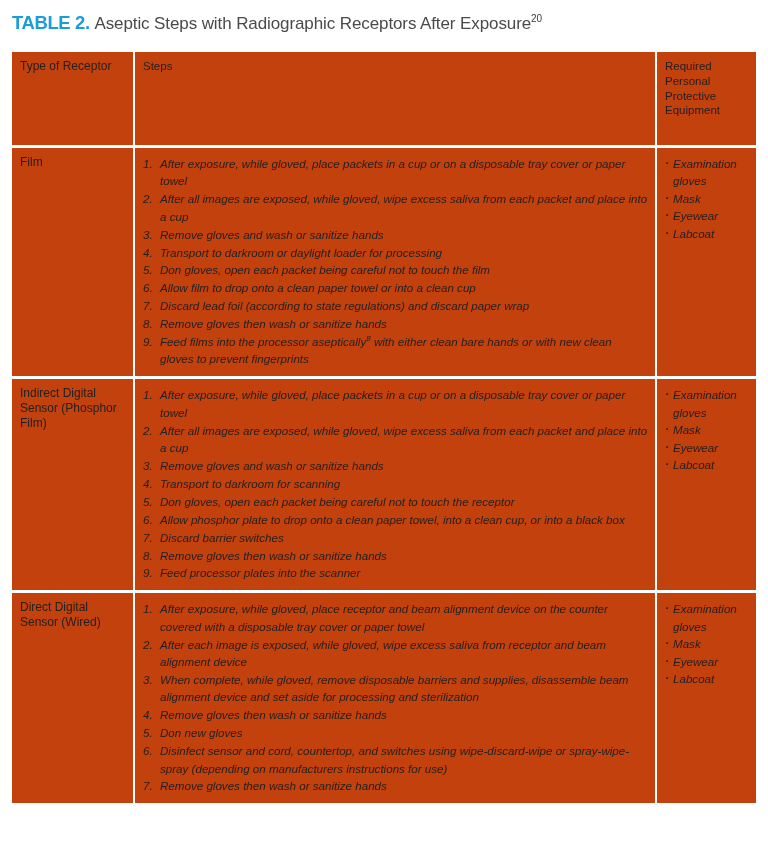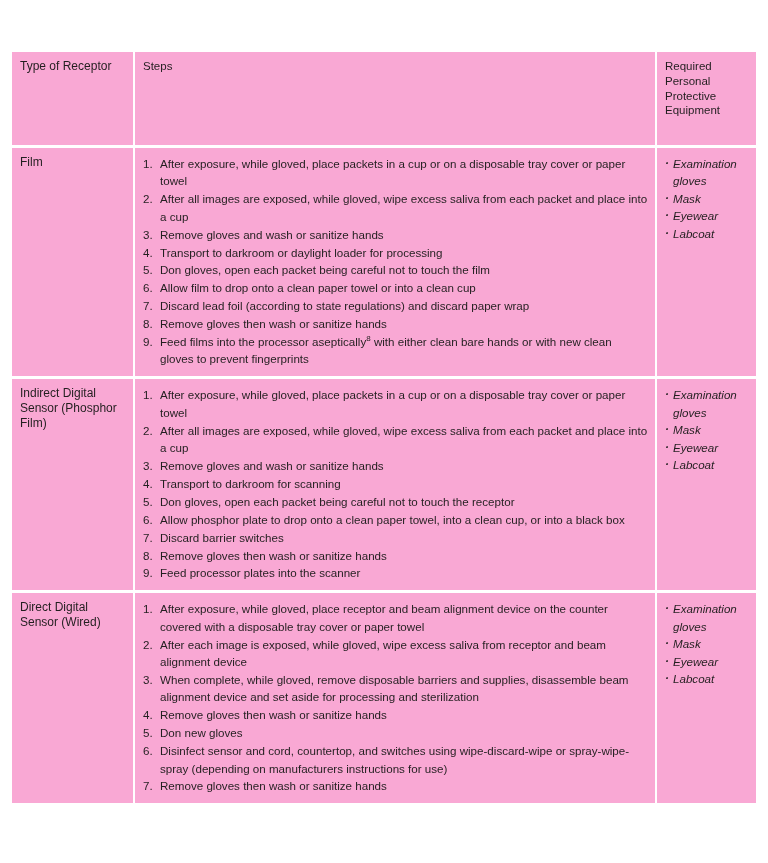--- a/index.html
+++ b/index.html
@@ -54,21 +54,21 @@
   .tbl {
     position: absolute;
     left: 12px;
     top: 52px;
     width: 744px;
     border-collapse: separate;
     border-spacing: 0;
     table-layout: fixed;
   }
   .tbl td, .tbl th {
-    background: #f9a8d4;
+    background: #c2410c;
     vertical-align: top;
     padding: 7px 7px 8px 8px;
     border-right: 2px solid #ffffff;
     border-bottom: 3px solid #ffffff;
     text-align: left;
     font-weight: normal;
   }
   .tbl td:last-child, .tbl th:last-child {
     border-right: none;
   }
@@ -127,20 +127,21 @@
     margin: 0;
     padding: 0;
     list-style: none;
     counter-reset: stepctr;
   }
   ol.steps > li {
     counter-increment: stepctr;
     position: relative;
     padding-left: 17px;
     margin: 0 0 0.5px 0;
+    font-style: italic;
   }
   ol.steps > li::before {
     content: counter(stepctr) ".";
     position: absolute;
     left: 0;
     top: 0;
     width: 15px;
     text-align: left;
   }
   ol.steps sup {
@@ -172,20 +173,24 @@
   
   .r1 .cell-steps { min-height: 240px; }
   .r2 .cell-steps { min-height: 240px; }
   .r3 .cell-steps { min-height: 212px; }
 </style>
 </head>
 <body>
 
 <div class="page">
 
+  <div class="table-title">
+    <span class="tnum">TABLE 2.</span>
+    <span class="tcap">Aseptic Steps with Radiographic Receptors After Exposure</span><sup>20</sup>
+  </div>
 
   <table class="tbl">
     <colgroup>
       <col class="col-type">
       <col class="col-steps">
       <col class="col-ppe">
     </colgroup>
     <thead>
       <tr>
         <th class="hdr-cell hdr-type">Type of Receptor</th>

